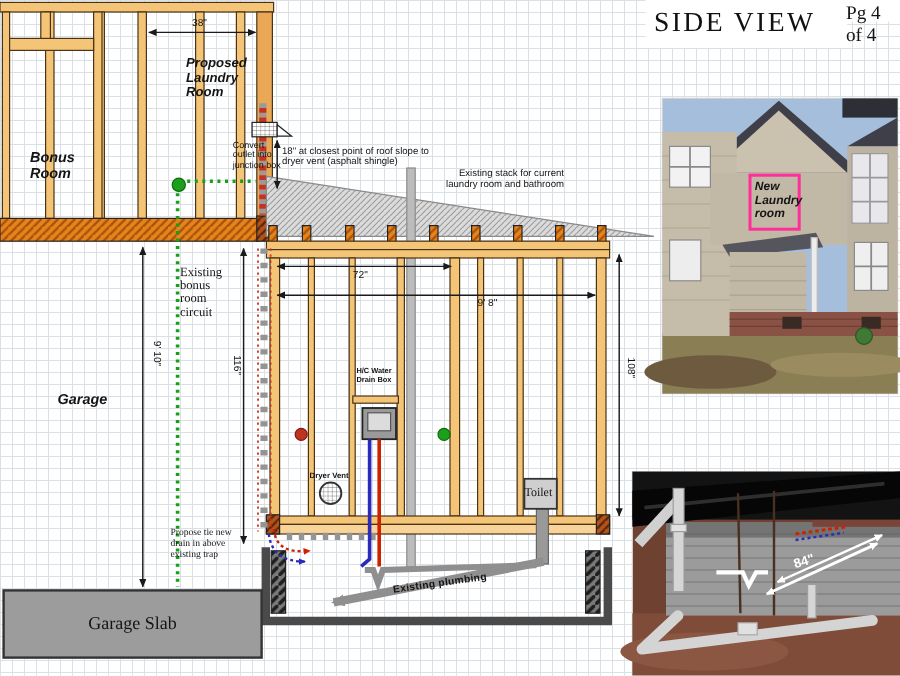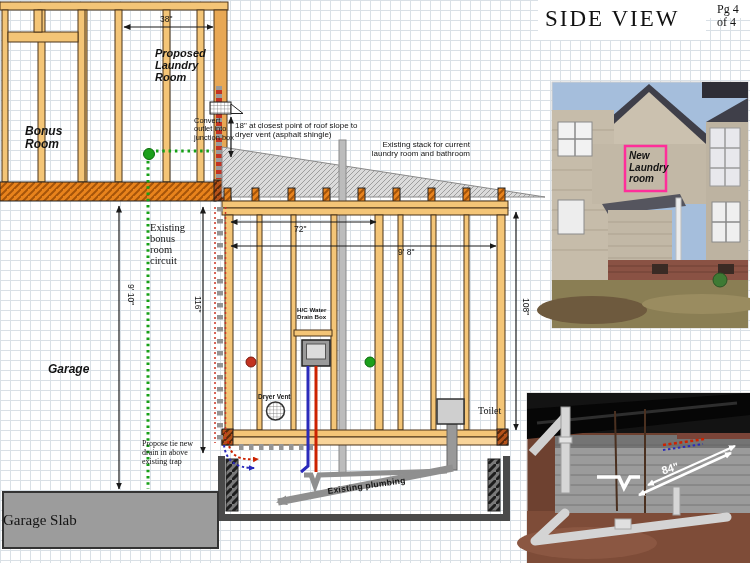--- a/index.html
+++ b/index.html
@@ -13,21 +13,21 @@
     font-family:"Liberation Sans",sans-serif;
   }
   svg{position:absolute;left:0;top:0;}
   .lbl{position:absolute;color:#141414;line-height:1.1;white-space:pre-line;}
   .sans{font-family:"Liberation Sans",sans-serif;}
   .serif{font-family:"Liberation Serif",serif;}
   .bi{font-weight:bold;font-style:italic;}
   .dim{font-size:8.5px;}
   .rot90{transform:rotate(90deg);transform-origin:0 0;}
   .title{font-size:23px;letter-spacing:2px;color:#111;}
-  .pg{font-size:12px;margin-left:12px;}
+  .pg{font-size:16px;}
   .tiny{font-size:7.5px;}
   .small{font-size:8px;}
   .note-serif{font-size:10.5px;line-height:1.05;}
   .room{font-size:12px;}
   .room-sm{font-size:11px;}
   .hc{font-size:6.2px;font-weight:bold;line-height:1.15;}
   .dv{font-size:6.5px;font-weight:bold;}
   .toilet{font-size:10px;}
   .slab{font-size:15px;}
   .plumb{font-size:8.5px;font-weight:bold;transform:rotate(-8deg);transform-origin:0 0;letter-spacing:.3px;}
@@ -277,23 +277,23 @@
 </svg>
 
 <div class="lbl serif title" style="left:545px;top:6px;">SIDE VIEW</div>
 <div class="lbl serif pg" style="left:705px;top:3px;">Pg 4 of 4</div>
 
 <div class="lbl sans bi room-sm" style="left:139px;top:47px;margin-left:16px;">Proposed
 Laundry
 Room</div>
 <div class="lbl sans bi room" style="left:25px;top:125px;">Bonus
 Room</div>
-<div class="lbl sans bi room" style="left:48px;top:327px;margin-top:36px;">Garage</div>
-<div class="lbl serif slab" style="left:3px;top:512px;width:215px;">Garage Slab</div>
-<div class="lbl serif toilet" style="left:437px;top:405px;width:16px;text-align:left;padding-left:41px;">Toilet</div>
+<div class="lbl sans bi room" style="left:48px;top:327px;">Garage</div>
+<div class="lbl serif slab" style="left:3px;top:512px;width:215px;text-align:center;">Garage Slab</div>
+<div class="lbl serif toilet" style="left:437px;top:405px;width:16px;text-align:left;">Toilet</div>
 
 <div class="lbl sans tiny" style="left:151px;top:117px;margin-left:43px;">Convert
 outlet into
 junction box</div>
 <div class="lbl sans small" style="left:235px;top:122px;width:140px;">18" at closest point of roof slope to
 dryer vent (asphalt shingle)</div>
 <div class="lbl sans small" style="left:350px;top:141px;width:120px;text-align:right;">Existing stack for current
 laundry room and bathroom</div>
 <div class="lbl serif note-serif" style="left:150px;top:222px;">Existing
 bonus

